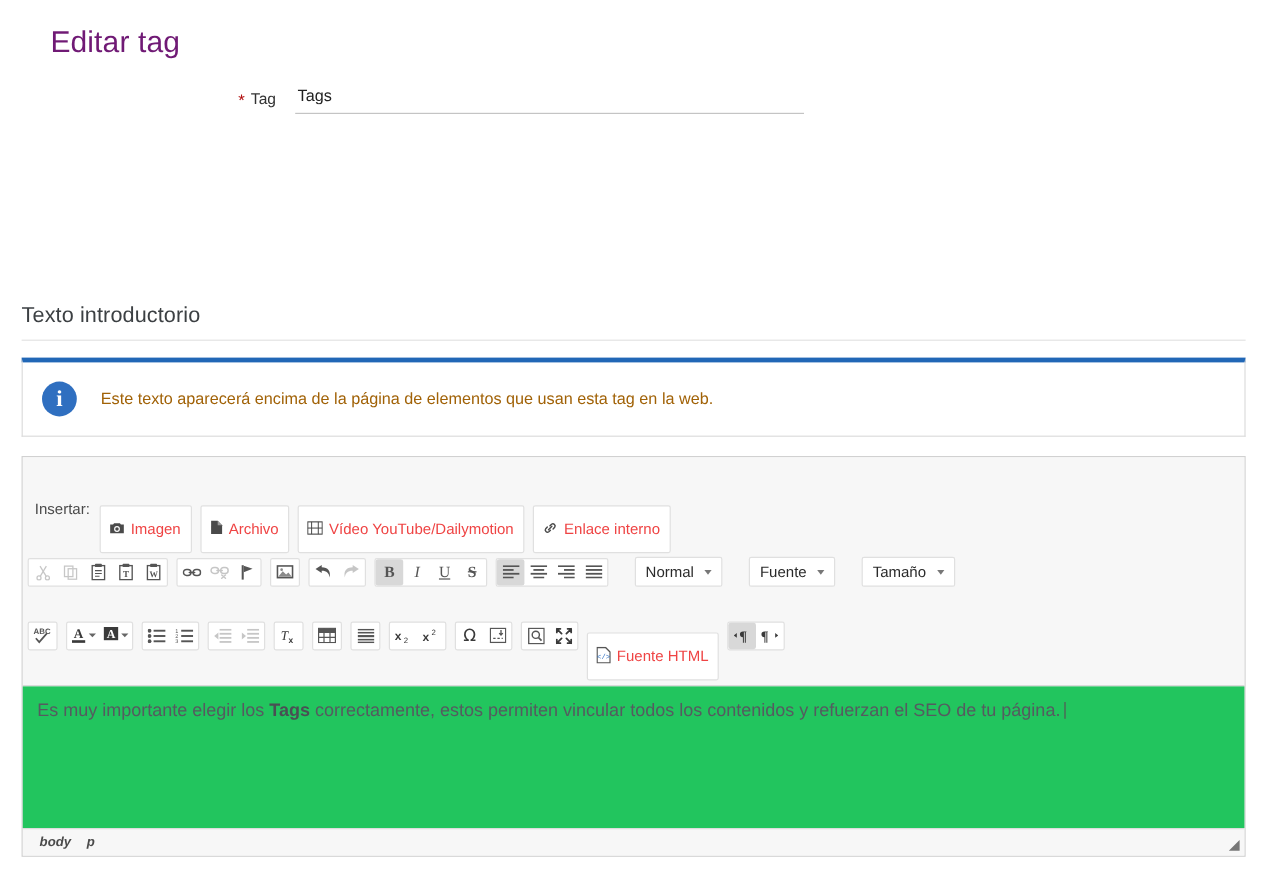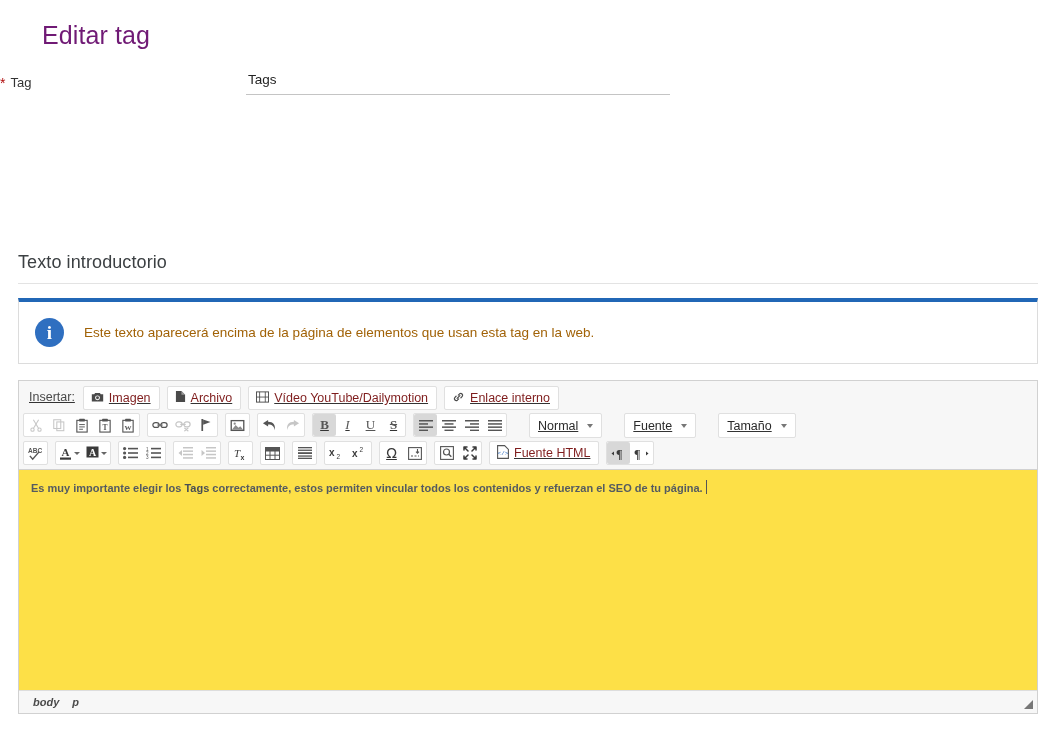--- a/index.html
+++ b/index.html
@@ -29,20 +29,21 @@
   .form-row {
     position: absolute;
     display: flex;
     align-items: flex-start;
   }
   .row-tag  { left: 0px; top: 72px; }
   .row-img  { left: 0px; top: 130px; }
 
   .field-label {
     width: 246px;
+    text-align: right;
     padding-right: 16px;
     font-size: 13px;
     color: #333;
     line-height: 18px;
     padding-top: 2px;
   }
   .req-star {
     color: #b00b0b;
     font-size: 14px;
     margin-right: 5px;
@@ -140,24 +141,23 @@
   }
 
   .toolbar {
     background: #f7f7f7;
     padding: 5px 4px 3px 4px;
     border-bottom: 1px solid #d1d1d1;
   }
 
   .tb-row {
     display: flex;
-    align-items: flex-start;
+    align-items: center;
     flex-wrap: nowrap;
     margin-bottom: 3px;
-    text-decoration: underline;
   }
   .tb-row:last-child { margin-bottom: 1px; }
 
   .tb-caption {
     font-size: 12.5px;
     color: #4a4a4a;
     padding: 0 8px 0 6px;
     line-height: 22px;
   }
 
@@ -181,32 +181,33 @@
     padding: 0 3px;
     cursor: default;
     color: #555;
     font-size: 12px;
   }
   .btn.on { background: #d8d8d8; border-radius: 2px; }
   .btn.dim { opacity: .33; }
   .btn svg { display: block; }
 
   .btn-wide {
-    height: 24px;
+    height: 40px;
     display: flex;
     align-items: center;
     gap: 5px;
     padding: 0 8px 0 7px;
     background: #ffffff;
     border: 1px solid #e0e0e0;
     border-radius: 2px;
     margin-right: 7px;
     font-size: 12.5px;
-    color: #7f1d1d;
+    color: #ef4444;
     white-space: nowrap;
+    margin-top: 35px;
   }
 
   .combo {
     height: 25px;
     display: flex;
     align-items: center;
     gap: 9px;
     padding: 0 8px;
     background: #ffffff;
     border: 1px solid #e0e0e0;
@@ -227,27 +228,26 @@
     width: 0; height: 0;
     border-left: 3px solid transparent;
     border-right: 3px solid transparent;
     border-top: 3.5px solid #666;
     margin-left: 2px;
   }
 
   
   .edit-body {
     flex: 1;
-    background: #fde047;
+    background: #22c55e;
     padding: 10px 12px;
-    font-size: 11px;
+    font-size: 15px;
     color: #555b60;
     line-height: 1.5;
     overflow: hidden;
-    font-weight: bold;
   }
   .edit-body b { color: #4a4f54; }
   .caretbar {
     display: inline-block;
     width: 1px;
     height: 14px;
     background: #555;
     vertical-align: -2px;
     margin-left: 3px;
   }

